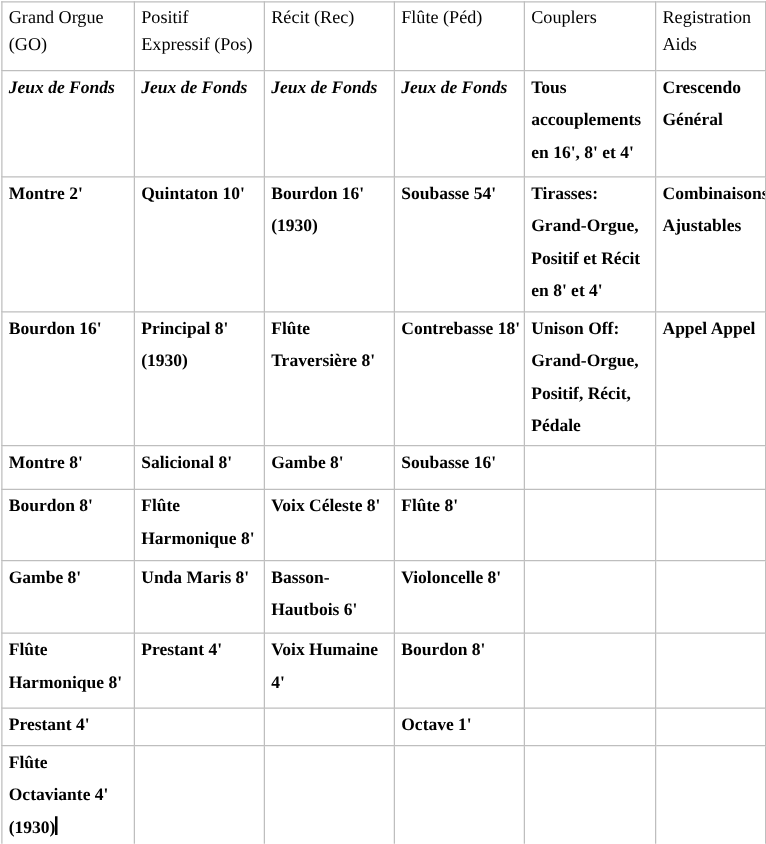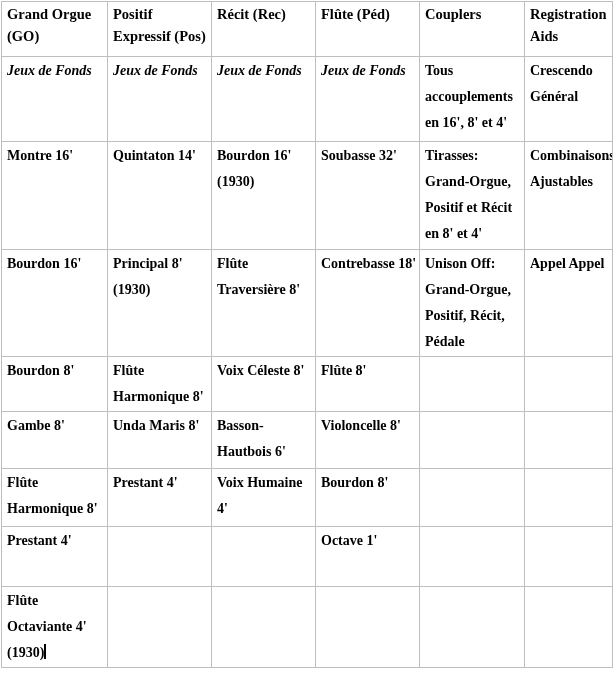--- a/index.html
+++ b/index.html
@@ -21,21 +21,21 @@
   .doc-table th, .doc-table td {
     border: 1px solid #bebebe;
     vertical-align: top;
     text-align: left;
     padding: 1px 2px 1px 5px;
     white-space: pre-wrap;
     overflow: hidden;
     font-size: 14px;
   }
   .doc-table th {
-    font-weight: bold;
+    font-weight: normal;
     font-size: 14.5px;
     line-height: 22px;
   }
   .doc-table td {
     font-weight: bold;
     line-height: 26px;
   }
   .doc-table td.em {
     font-weight: bold;
     font-style: italic;
@@ -90,44 +90,52 @@
         <td class="em">Jeux de Fonds</td>
         <td class="em">Jeux de Fonds</td>
         <td class="em">Jeux de Fonds</td>
         <td>Tous
 accouplements
 en 16', 8' et 4'</td>
         <td>Crescendo
 Général</td>
       </tr>
       <tr>
-        <td>Montre 16'</td>
-        <td>Quintaton 14'</td>
+        <td>Montre 2'</td>
+        <td>Quintaton 10'</td>
         <td>Bourdon 16'
 (1930)</td>
-        <td>Soubasse 32'</td>
+        <td>Soubasse 54'</td>
         <td>Tirasses:
 Grand-Orgue,
 Positif et Récit
 en 8' et 4'</td>
         <td>Combinaisons
 Ajustables</td>
       </tr>
       <tr>
         <td>Bourdon 16'</td>
         <td>Principal 8'
 (1930)</td>
         <td>Flûte
 Traversière 8'</td>
         <td>Contrebasse 18'</td>
         <td>Unison Off:
 Grand-Orgue,
 Positif, Récit,
 Pédale</td>
         <td>Appel Appel</td>
+      </tr>
+      <tr>
+        <td>Montre 8'</td>
+        <td>Salicional 8'</td>
+        <td>Gambe 8'</td>
+        <td>Soubasse 16'</td>
+        <td></td>
+        <td></td>
       </tr>
       <tr>
         <td>Bourdon 8'</td>
         <td>Flûte
 Harmonique 8'</td>
         <td>Voix Céleste 8'</td>
         <td>Flûte 8'</td>
         <td></td>
         <td></td>
       </tr>

